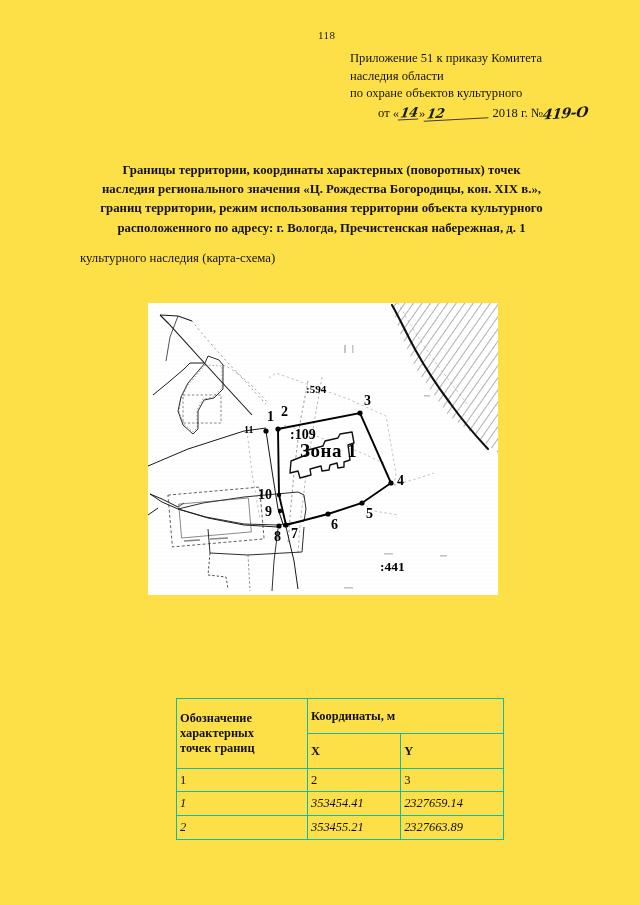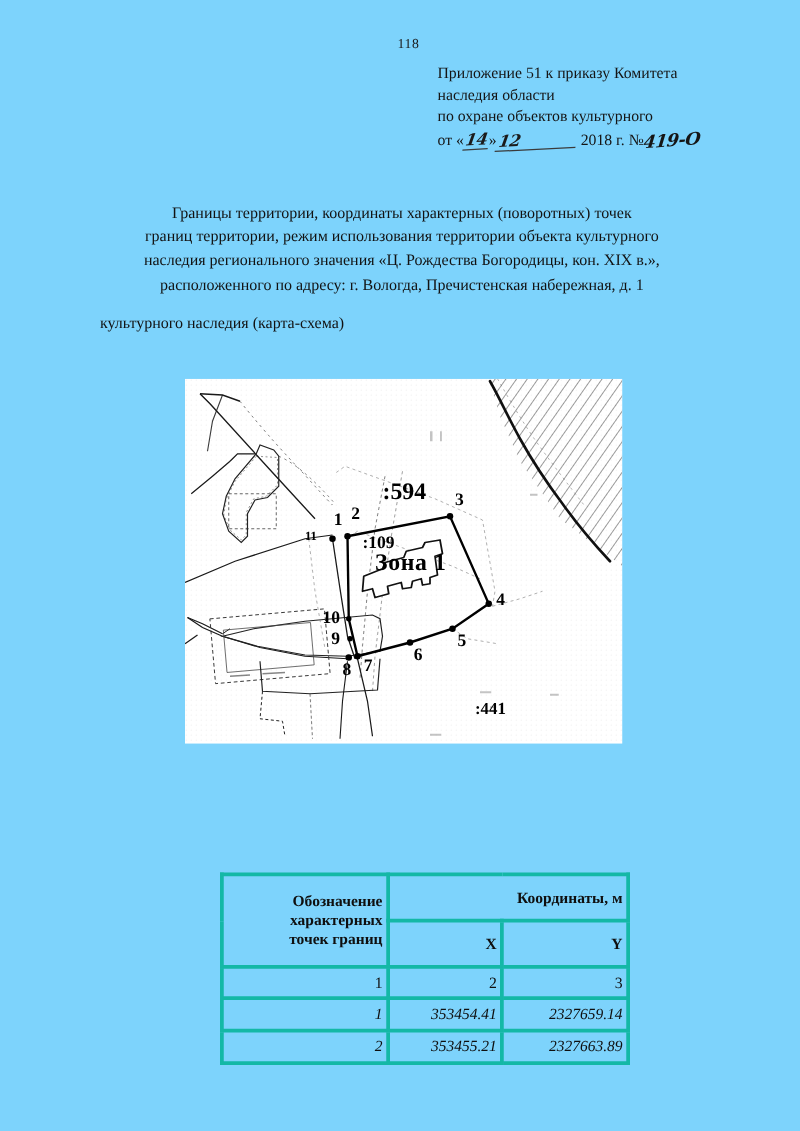--- a/index.html
+++ b/index.html
@@ -13,21 +13,21 @@
     position: relative;
     font-family: "Liberation Serif", serif;
     color: #111;
     overflow: hidden;
   }
   .page {
     position: absolute;
     inset: 0;
     width: 640px;
     height: 905px;
-    background: #7dd3fc;
+    background: #fde047;
   }
 
   
   .page-number {
     position: absolute;
     top: 29px;
     left: 318px;
     font-size: 11px;
     letter-spacing: 0.5px;
     color: #1a1a1a;
@@ -43,20 +43,21 @@
     line-height: 17.5px;
     color: #151515;
   }
   .header-block .hline { white-space: nowrap; }
   .date-line {
     margin-top: 1px;
     display: flex;
     align-items: baseline;
     white-space: nowrap;
     font-size: 12.6px;
+    margin-left: 28px;
   }
   .hand {
     font-family: "DejaVu Serif", serif;
     font-style: italic;
     font-weight: 600;
     font-size: 13px;
     letter-spacing: -0.4px;
     transform: skewX(-12deg) rotate(-3deg);
     display: inline-block;
     color: #1b1b1b;
@@ -92,21 +93,21 @@
   .title-par {
     position: absolute;
     top: 161px;
     left: 78px;
     width: 487px;
     font-size: 12.8px;
     line-height: 19.2px;
     text-align: center;
     color: #121212;
   }
-  .title-par .ti { display: block; }
+  .title-par .ti { display: block; font-weight: bold; }
 
   
   .section-par {
     position: absolute;
     font-size: 12.8px;
     line-height: 19.5px;
     color: #121212;
   }
   #section-1 {
     top: 249px;
@@ -144,23 +145,23 @@
   .coord-table {
     position: absolute;
     top: 698px;
     left: 176px;
     width: 328px;
     border-collapse: collapse;
     font-size: 12.5px;
     color: #0f0f0f;
   }
   .coord-table td, .coord-table th {
-    border: 3px solid #14b8a6;
+    border: 1px solid #14b8a6;
     padding: 2px 3px;
-    text-align: right;
+    text-align: left;
     vertical-align: middle;
   }
   .coord-table th {
     font-weight: bold;
     font-size: 12.4px;
     line-height: 15px;
   }
   .th-main { height: 30px; }
   .th-left { width: 124px; height: 62px; line-height: 15.5px; }
   .th-xy { height: 30px; font-size: 14px; }
@@ -178,22 +179,22 @@
     <div class="hline">Приложение 51 к приказу Комитета</div>
     <div class="hline">наследия области</div>
     <div class="hline">по охране объектов культурного</div>
     <div class="date-line">
       <span>от «</span><span class="ul-short hand">14</span><span>»</span><span class="ul-mid hand">12</span>&nbsp;<span>2018 г. №</span><span class="hand-num">419-О</span>
     </div>
   </div>
 
   <div class="title-par">
     <span class="ti">Границы территории, координаты характерных (поворотных) точек</span>
+    <span class="ti">наследия регионального значения «Ц. Рождества Богородицы, кон. XIX в.»,</span>
     <span class="ti">границ территории, режим использования территории объекта культурного</span>
-    <span class="ti">наследия регионального значения «Ц. Рождества Богородицы, кон. XIX в.»,</span>
     <span class="ti">расположенного по адресу: г. Вологда, Пречистенская набережная, д. 1</span>
   </div>
 
   <div class="section-par" id="section-1">
     <span class="l2">культурного наследия (карта-схема)</span>
   </div>
 
   <div class="map-wrap">
     <svg width="350" height="292" viewBox="0 0 350 292" xmlns="http://www.w3.org/2000/svg">
       <defs>
@@ -298,21 +299,21 @@
         <rect x="276" y="92" width="6" height="1.6"></rect>
         <rect x="236" y="250" width="9" height="1.6"></rect>
         <rect x="292" y="252" width="7" height="1.6"></rect>
         <rect x="196" y="284" width="9" height="1.6"></rect>
         <rect x="244" y="262" width="5" height="1.4"></rect>
       </g>
     </svg>
 
     <div class="map-label" style="left:152px; top:137px; font-size:19px; letter-spacing:0.5px;">Зона 1</div>
 
-    <div class="map-label" style="left:158px; top:80px; font-size:19px;">:594</div>
+    <div class="map-label" style="left:158px; top:80px; font-size:11px;">:594</div>
     <div class="map-label" style="left:142px; top:124px; font-size:14px;">:109</div>
     <div class="map-label" style="left:232px; top:256px; font-size:13.5px;">:441</div>
 
     <div class="map-label" style="left:119px; top:106px; font-size:14px;">1</div>
     <div class="map-label" style="left:133px; top:101px; font-size:14px;">2</div>
     <div class="map-label" style="left:216px; top:90px;  font-size:14px;">3</div>
     <div class="map-label" style="left:249px; top:170px; font-size:14px;">4</div>
     <div class="map-label" style="left:218px; top:203px; font-size:14px;">5</div>
     <div class="map-label" style="left:183px; top:214px; font-size:14px;">6</div>
     <div class="map-label" style="left:143px; top:223px; font-size:14px;">7</div>

